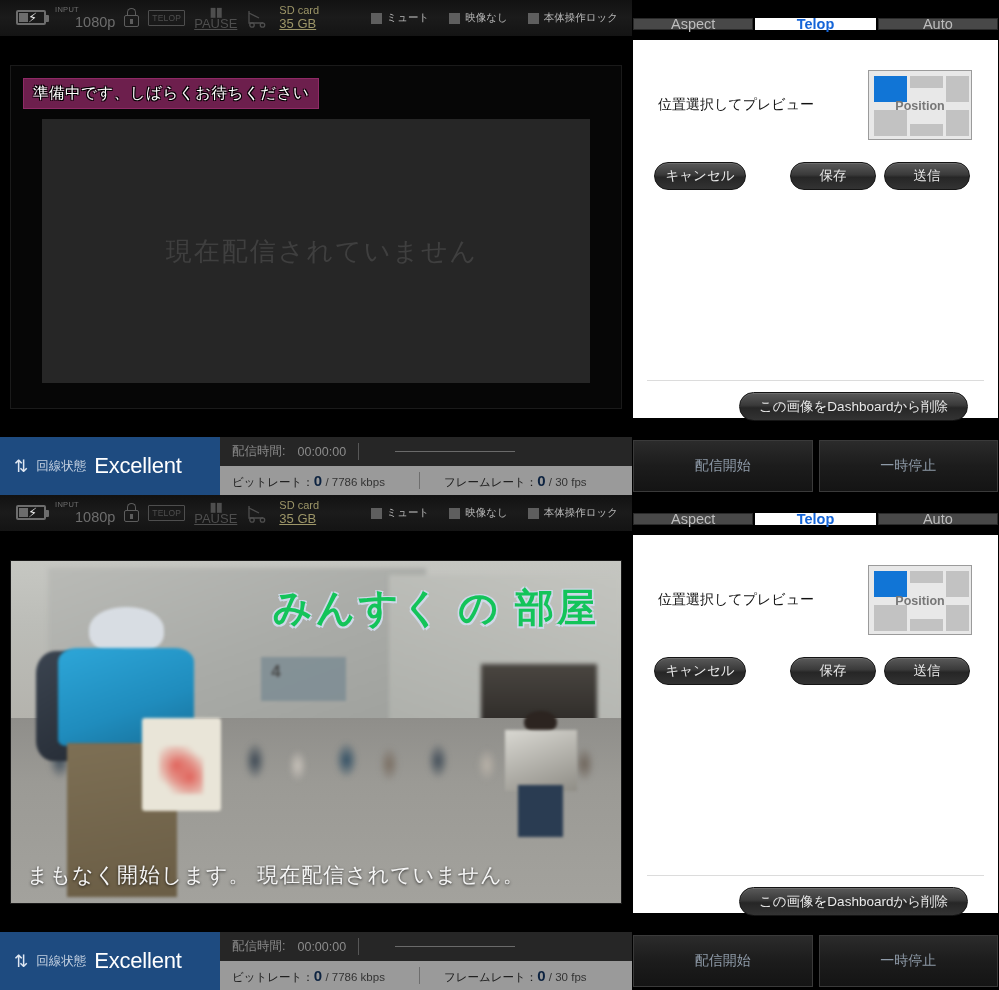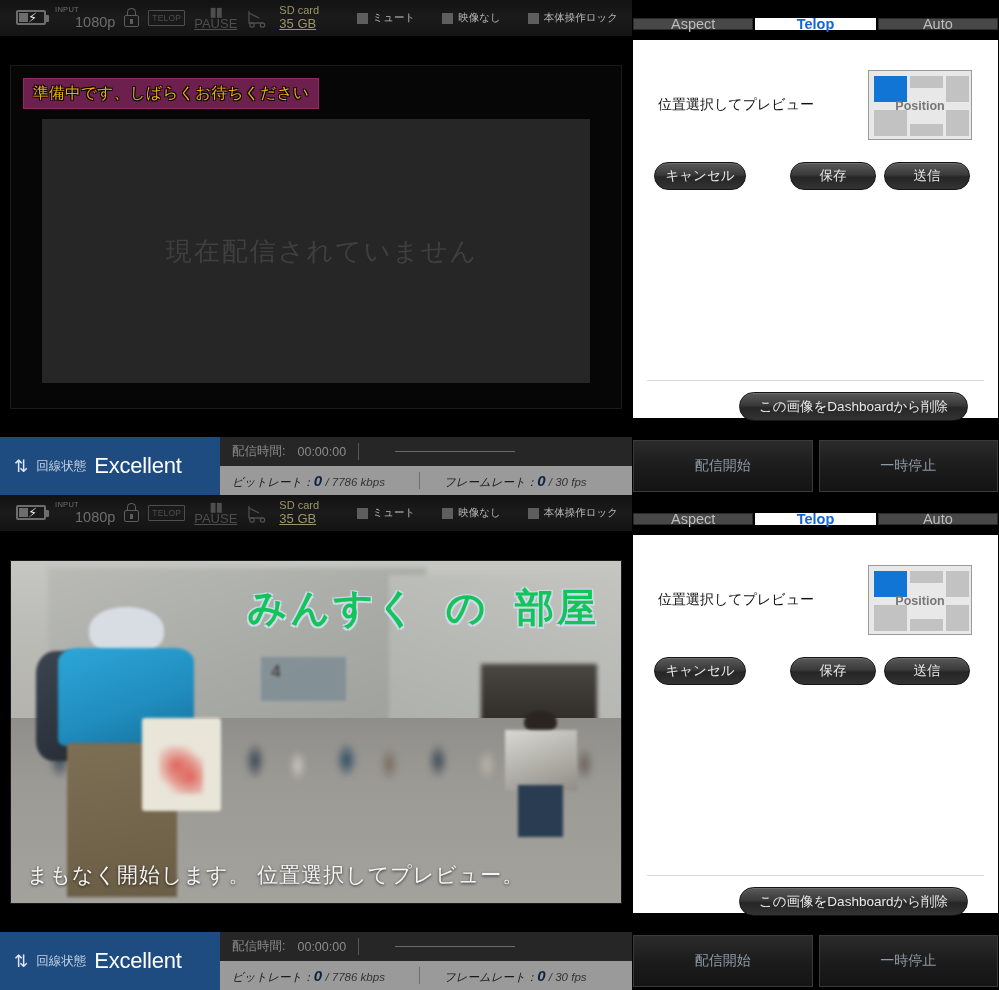--- a/index.html
+++ b/index.html
@@ -21,21 +21,21 @@
   .left-col { position:absolute; left:0; top:0; width:632px; height:495px; background:#000; }
 
   
   .devbar {
     position:absolute; left:0; top:0; width:632px; height:37px;
     background: linear-gradient(180deg,#121212 0%, #1b1b1b 48%, #141414 100%);
     border-bottom:1px solid #000;
     display:flex; align-items:center;
   }
   .devbar-left { display:flex; align-items:center; padding-left:16px; gap:9px; }
-  .devbar-right { margin-left:auto; display:flex; align-items:center; gap:27px; padding-right:14px; }
+  .devbar-right { margin-left:auto; display:flex; align-items:center; gap:20px; padding-right:14px; }
 
   .batt {
     width:30px; height:15px; border:2px solid #6d6d6d; border-radius:2px;
     position:relative; display:flex; align-items:center; justify-content:center;
   }
   .batt:after{ content:""; position:absolute; right:-5px; top:3px; width:3px; height:7px; background:#6d6d6d; border-radius:0 1px 1px 0;}
   .batt .fill{ position:absolute; left:1px; top:1px; bottom:1px; width:9px; background:#6d6d6d; }
   .batt .bolt{ position:relative; color:#e8e8e8; font-size:13px; line-height:1; z-index:2; margin-left:3px; }
 
   .inputblk { line-height:1; color:#6d6d6d; }
@@ -69,21 +69,21 @@
   .chk .lbl { font-size:10.5px; color:#b8b8b8; }
 
   
   .stage { position:absolute; left:0; top:37px; width:632px; height:400px; background:#000;
            display:flex; align-items:center; justify-content:center; }
   .screen { position:relative; width:612px; height:344px; background:#060606; border:1px solid #1a1a1a; overflow:hidden; }
 
   
   .idle-telop {
     position:absolute; left:12px; top:12px;
-    background:#6d1f4d; color:#eab308; font-size:15.5px; padding:4px 9px;
+    background:#6d1f4d; color:#ffffff; font-size:15.5px; padding:4px 9px;
     letter-spacing:.5px; border:1px solid #8f2a66;
     text-shadow:-1px -1px 0 #000, 1px -1px 0 #000, -1px 1px 0 #000, 1px 1px 0 #000;
   }
   .idle-inner {
     position:absolute; left:31px; top:53px; right:31px; bottom:25px;
     background:#262626; display:flex; align-items:center; justify-content:center;padding-left:12px;
   }
   .idle-inner span { color:#3f3f3f; font-size:26px; letter-spacing:2px; }
 
   
@@ -134,42 +134,41 @@
       filter:blur(1.5px);}
   .ph-guy2 { position:absolute; left:79%; top:44%; width:16%; height:36%; }
   .ph-guy2 .h { position:absolute; left:32%; top:0; width:34%; height:18%; background:#2c2420; border-radius:50%; filter:blur(1.5px);}
   .ph-guy2 .b { position:absolute; left:12%; top:15%; width:74%; height:50%; background:linear-gradient(160deg,#d9d8d2,#8f8d86); filter:blur(1.8px);}
   .ph-guy2 .l { position:absolute; left:26%; top:60%; width:46%; height:42%; background:#2a3c52; filter:blur(1.8px);}
 
   .live-title {
     position:absolute; right:22px; top:20px;
     font-size:39px; color:#13c45a; letter-spacing:3px; font-weight:bold;
     text-shadow:-1.5px -1.5px 0 #cfd8e8, 1.5px -1.5px 0 #cfd8e8, -1.5px 1.5px 0 #cfd8e8, 1.5px 1.5px 0 #cfd8e8;
-    font-family:Liberation Mono, monospace;
   }
   .live-sub {
     position:absolute; left:16px; bottom:14px;
     font-size:21px; color:#f5f5f5; letter-spacing:1px;
     text-shadow:0 1px 3px rgba(0,0,0,.75);
   }
 
   
   .statusbar { position:absolute; left:0; top:437px; width:632px; height:58px; background:#1d1d1d; display:flex; }
   .linebox { width:220px; background:#1e4b80; display:flex; align-items:center; gap:8px; padding-left:14px; }
   .linebox .arrows { color:#dfe7f2; font-size:17px; line-height:1; }
   .linebox .lbl { color:#c2cfdf; font-size:12.5px; }
   .linebox .val { color:#ffffff; font-size:22px; letter-spacing:-.2px; }
 
   .metrics { flex:1; display:flex; flex-direction:column; }
   .m-row1 { height:29px; background:#262626; display:flex; align-items:center; padding-left:12px; gap:12px;}
   .m-row1 .t { color:#8b8b8b; font-size:12.5px;}
   .m-row1 .vsep{ width:1px; height:17px; background:#575757; }
   .m-row1 .track{ width:120px; height:1px; background:#6a6a6a; margin-left:24px;}
   .m-row2 { height:29px; background:#9a9a9a; display:flex; align-items:center; padding-left:12px; gap:10px;}
-  .m-row2 .t { color:#1b1b1b; font-size:11.5px;font-style:italic;}
+  .m-row2 .t { color:#1b1b1b; font-size:11.5px;}
   .m-row2 .t .n { color:#0d2340; font-size:15px; font-weight:bold;}
   .m-row2 .t .u { color:#333; font-size:11.5px;}
   .m-row2 .vsep{ width:1px; height:17px; background:#6e6e6e; margin-left:24px; margin-right:14px;}
 
   
   .right-col { position:absolute; left:632px; top:0; width:367px; height:495px; background:#000; }
   .tabs { position:absolute; left:0; top:6px; width:367px; height:36px; display:flex; gap:2px; padding:12px 1px; }
   .tab { flex:1; display:flex; align-items:center; justify-content:center;
          background:#484848; color:#bdbdbd; font-size:14.5px; border:1px solid #2a2a2a; }
   .tab.active { background:#fff; color:#1565d8; font-weight:bold; border-color:#fff; border-bottom-color:#fff; }
@@ -413,21 +412,21 @@
               </div>
             <div class="ph-man">
               <span class="head"></span>
                 <span class="pack"></span>
                 <span class="shirt"></span>
               <span class="pants"></span>
                 <span class="bag"></span>
             </div>
           </div>
           <div class="live-title">みんすく の 部屋</div>
-          <div class="live-sub">まもなく開始します。 位置選択してプレビュー。</div>
+          <div class="live-sub">まもなく開始します。 現在配信されていません。</div>
         </div>
       </div>
 
       <div class="statusbar">
         <div class="linebox">
           <span class="arrows">⇅</span>
           <span class="lbl">回線状態</span>
           <span class="val">Excellent</span>
         </div>
         <div class="metrics">

